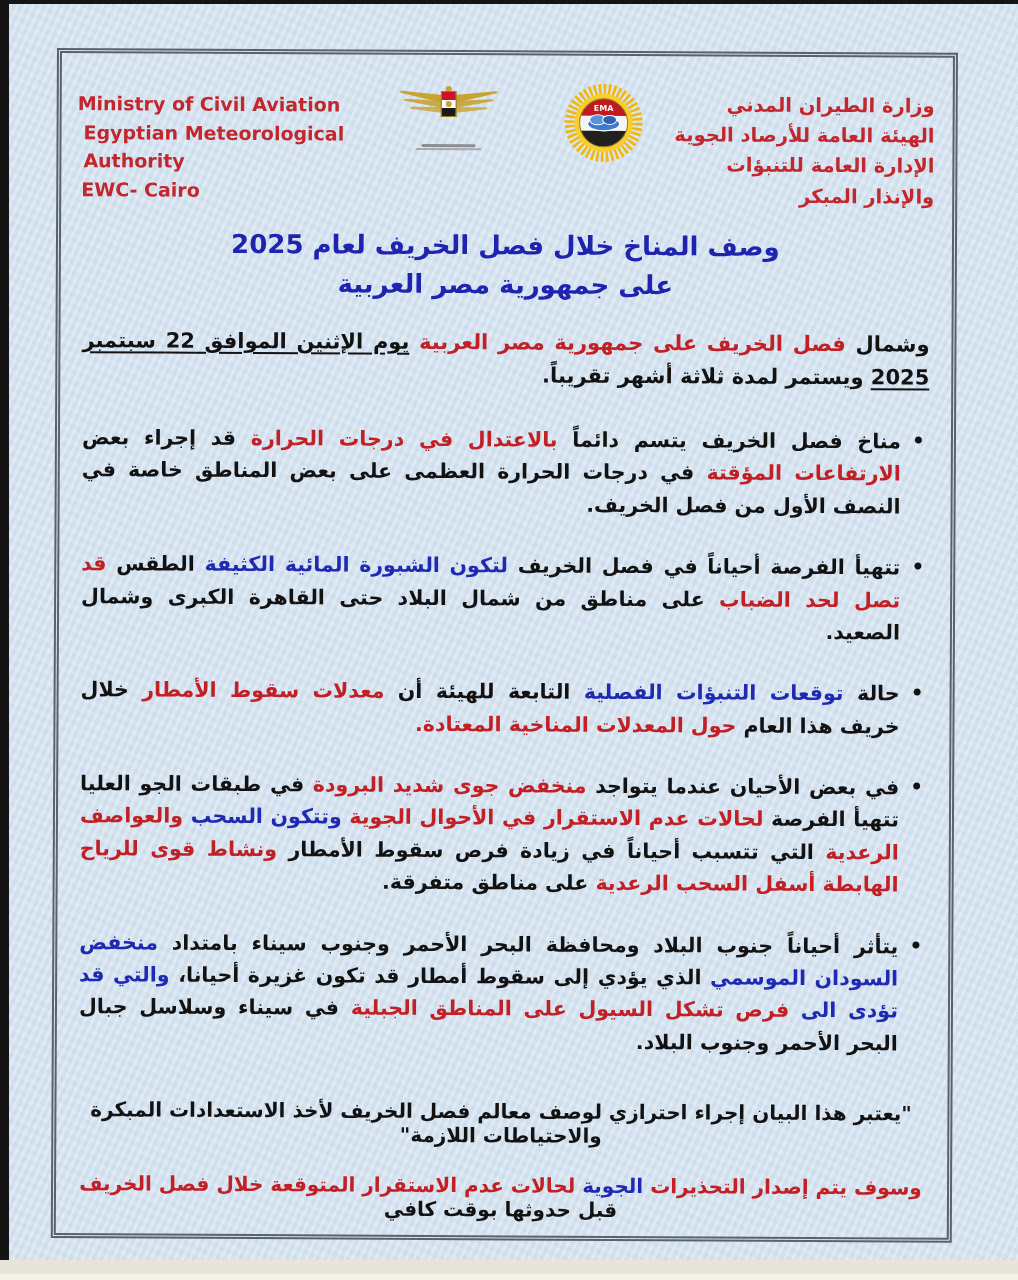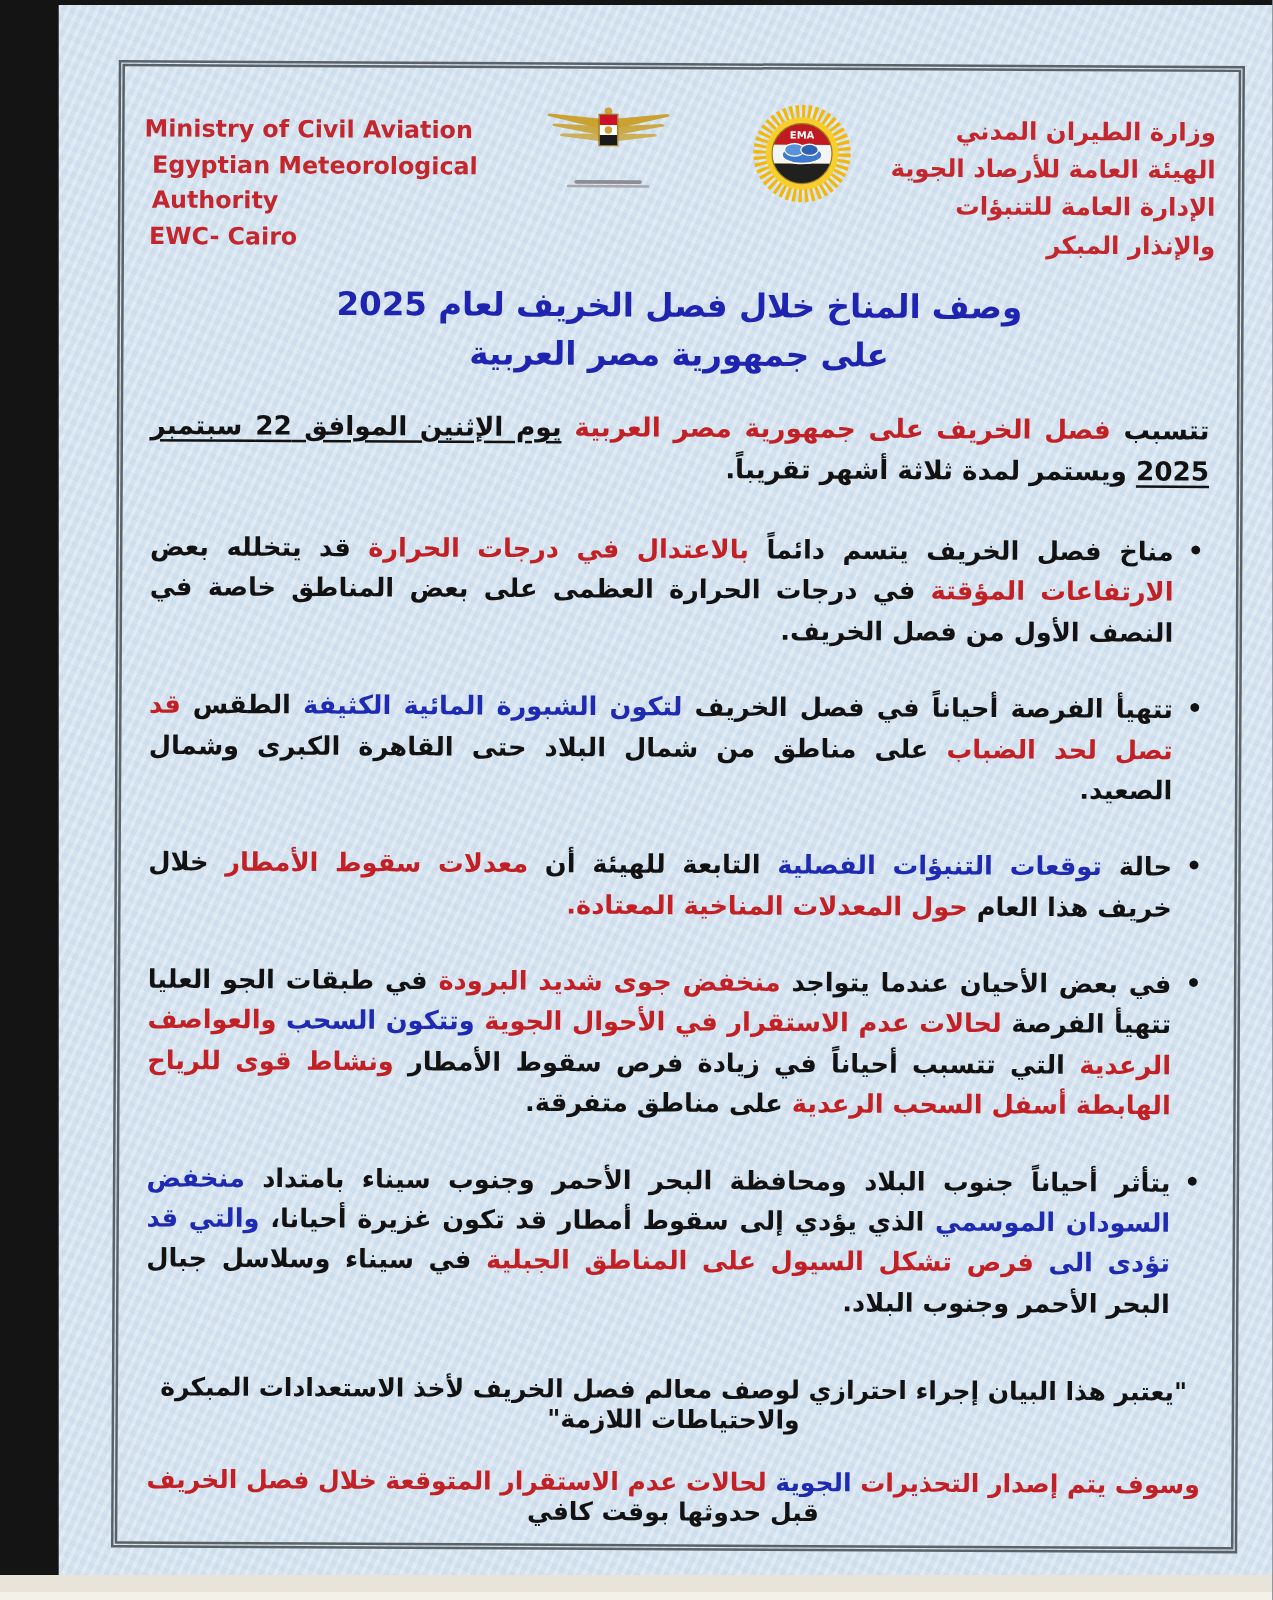--- a/index.html
+++ b/index.html
@@ -8,21 +8,20 @@
     background:#141414;
     font-family:"DejaVu Sans","Liberation Sans",sans-serif;
   }
   
   .page{
     position:absolute;left:9px;top:4px;right:0;bottom:20px;
     background:
       repeating-linear-gradient(115deg, rgba(255,255,255,.16) 0 3px, rgba(173,197,221,.14) 3px 7px),
       repeating-linear-gradient(24deg, rgba(255,255,255,.10) 0 5px, rgba(188,209,229,.12) 5px 10px),
       #d7e4f0;
-    margin-left: 38px;
   }
   .table-strip{
     position:absolute;left:0;right:0;bottom:0;height:20px;
     background:linear-gradient(#e8e4da 0 14px,#f4f1ea 14px 20px);
   }
   .frame{
     position:absolute;left:48px;top:44px;width:901px;height:1190px;
     border:5px double #5a6269;
     transform:rotate(.3deg);transform-origin:top left;
     box-sizing:border-box;
@@ -123,24 +122,24 @@
         <div>الهيئة العامة للأرصاد الجوية</div>
         <div>الإدارة العامة للتنبؤات والإنذار المبكر</div>
       </div>
     </div>
 
     <div class="title">
       <div>وصف المناخ خلال فصل الخريف لعام 2025</div>
       <div>على جمهورية مصر العربية</div>
     </div>
 
-    <p class="intro"><span class="c-black">تتسبب </span><span class="c-red">فصل الخريف على جمهورية مصر العربية </span><span class="c-black u">يوم الإثنين الموافق 22 سبتمبر 2025</span><span class="c-black"> ويستمر لمدة ثلاثة أشهر تقريباً.</span></p>
+    <p class="intro"><span class="c-black">وشمال </span><span class="c-red">فصل الخريف على جمهورية مصر العربية </span><span class="c-black u">يوم الإثنين الموافق 22 سبتمبر 2025</span><span class="c-black"> ويستمر لمدة ثلاثة أشهر تقريباً.</span></p>
 
     <ul class="points">
-      <li><span class="c-black">مناخ فصل الخريف يتسم دائماً </span><span class="c-red">بالاعتدال في درجات الحرارة </span><span class="c-black">قد يتخلله بعض </span><span class="c-red">الارتفاعات المؤقتة </span><span class="c-black">في درجات الحرارة العظمى على بعض المناطق خاصة في النصف الأول من فصل الخريف.</span></li>
+      <li><span class="c-black">مناخ فصل الخريف يتسم دائماً </span><span class="c-red">بالاعتدال في درجات الحرارة </span><span class="c-black">قد إجراء بعض </span><span class="c-red">الارتفاعات المؤقتة </span><span class="c-black">في درجات الحرارة العظمى على بعض المناطق خاصة في النصف الأول من فصل الخريف.</span></li>
       <li><span class="c-black">تتهيأ الفرصة أحياناً في فصل الخريف </span><span class="c-blue">لتكون الشبورة المائية الكثيفة </span><span class="c-black">الطقس </span><span class="c-red">قد تصل لحد الضباب </span><span class="c-black">على مناطق من شمال البلاد حتى القاهرة الكبرى وشمال الصعيد.</span></li>
       <li><span class="c-black">حالة </span><span class="c-blue">توقعات التنبؤات الفصلية </span><span class="c-black">التابعة للهيئة أن </span><span class="c-red">معدلات سقوط الأمطار </span><span class="c-black">خلال خريف هذا العام </span><span class="c-red">حول المعدلات المناخية المعتادة.</span></li>
       <li><span class="c-black">في بعض الأحيان عندما يتواجد </span><span class="c-red">منخفض جوى شديد البرودة </span><span class="c-black">في طبقات الجو العليا تتهيأ الفرصة </span><span class="c-red">لحالات عدم الاستقرار في الأحوال الجوية </span><span class="c-blue">وتتكون السحب </span><span class="c-red">والعواصف الرعدية </span><span class="c-black">التي تتسبب أحياناً في زيادة فرص سقوط الأمطار </span><span class="c-red">ونشاط قوى للرياح الهابطة أسفل السحب الرعدية </span><span class="c-black">على مناطق متفرقة.</span></li>
       <li><span class="c-black">يتأثر أحياناً جنوب البلاد ومحافظة البحر الأحمر وجنوب سيناء بامتداد </span><span class="c-blue">منخفض السودان الموسمي </span><span class="c-black">الذي يؤدي إلى سقوط أمطار قد تكون غزيرة أحيانا، </span><span class="c-blue">والتي قد تؤدى الى </span><span class="c-red">فرص تشكل السيول على المناطق الجبلية </span><span class="c-black">في سيناء وسلاسل جبال البحر الأحمر وجنوب البلاد.</span></li>
     </ul>
 
     <div class="closing1">"يعتبر هذا البيان إجراء احترازي لوصف معالم فصل الخريف لأخذ الاستعدادات المبكرة والاحتياطات اللازمة"</div>
     <div class="closing2"><span class="c-red">وسوف يتم إصدار التحذيرات </span><span class="c-blue">الجوية </span><span class="c-red">لحالات عدم الاستقرار المتوقعة خلال فصل الخريف </span><span class="c-black">قبل حدوثها بوقت كافي</span></div>
 
     <div class="follow">

